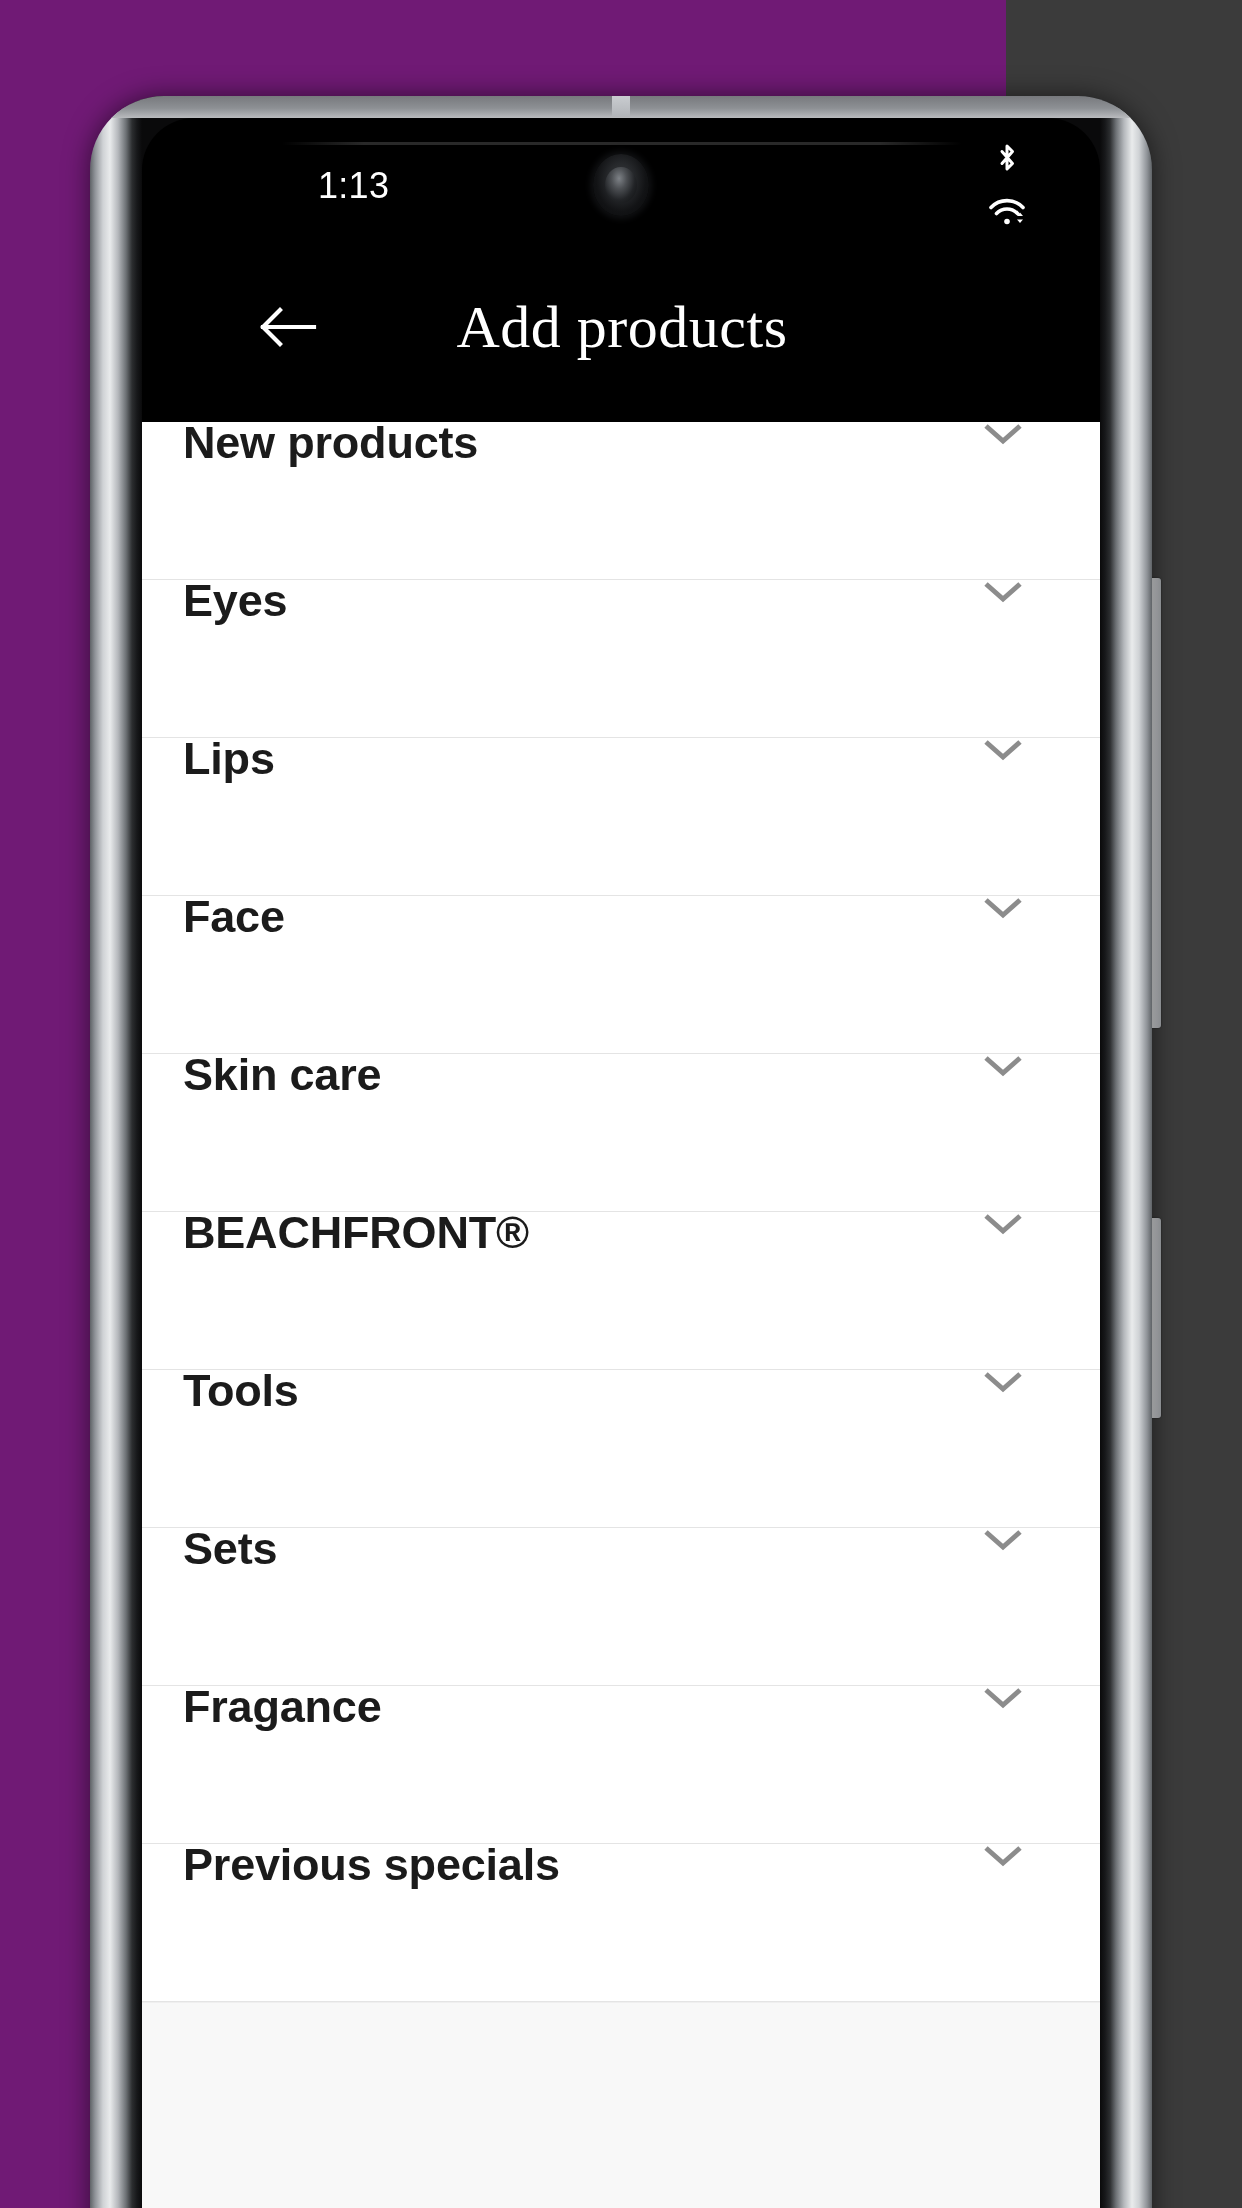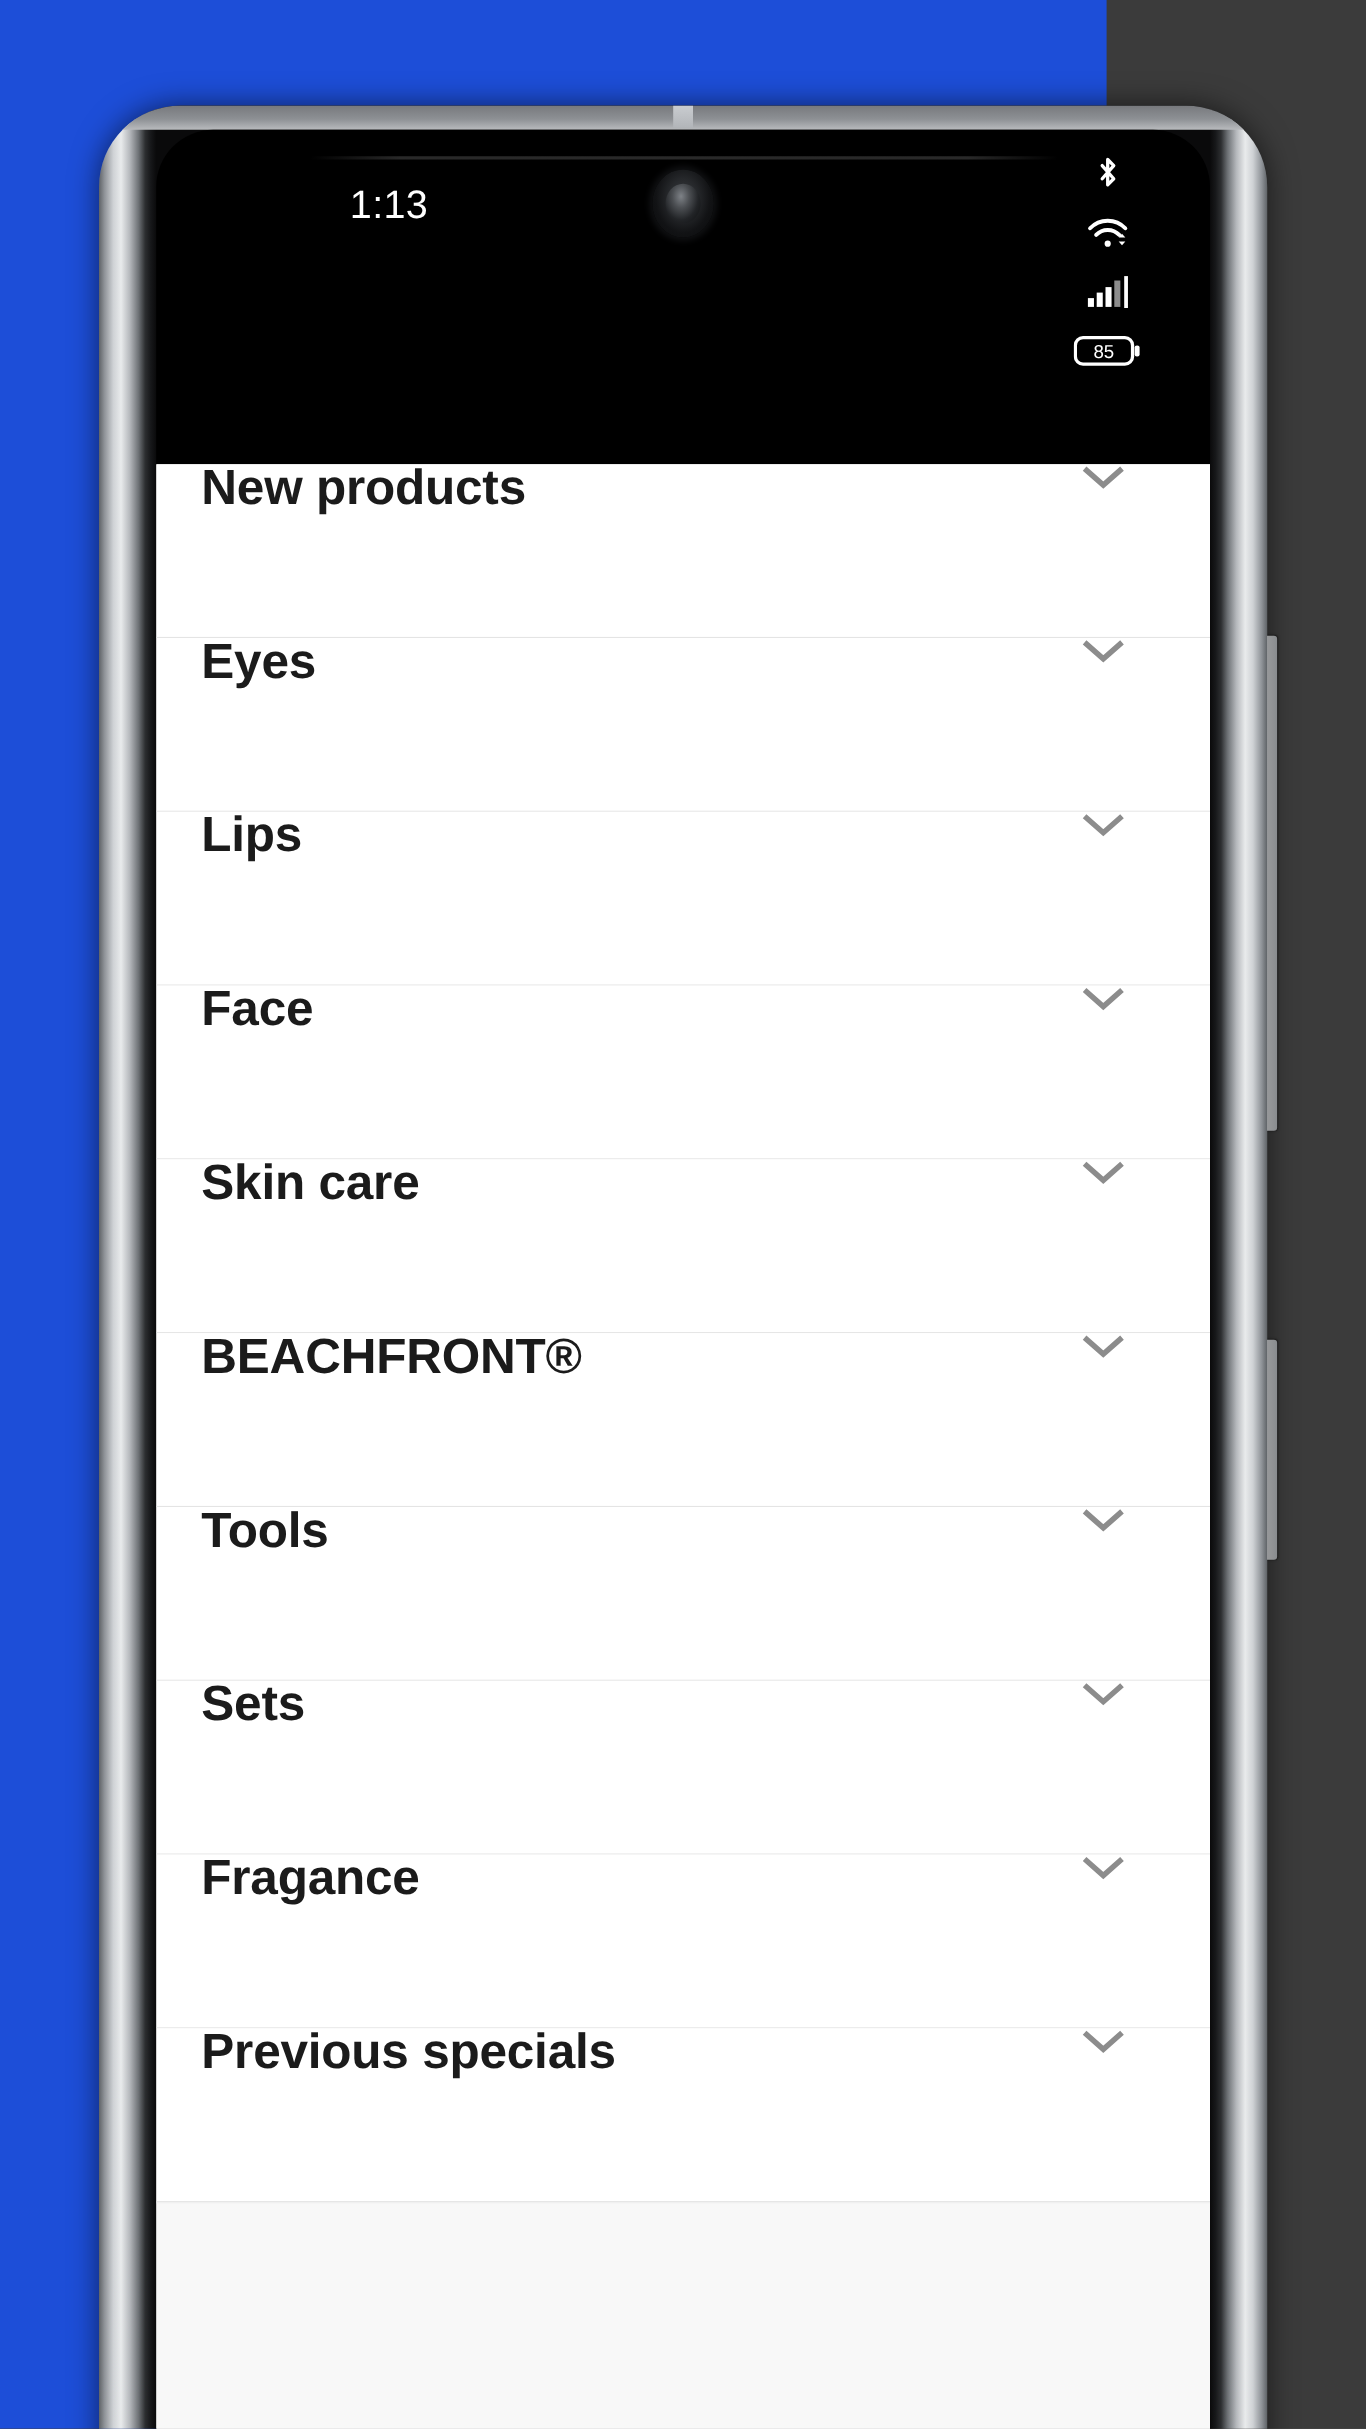--- a/index.html
+++ b/index.html
@@ -9,21 +9,21 @@
     height: 2208px;
     background: #3b3b3b;
     overflow: hidden;
     font-family: "Liberation Sans", sans-serif;
   }
 
   #stage {
     position: relative;
     width: 1006px;
     height: 2208px;
-    background: #1d4ed8;
+    background: #701a75;
   }
 
   
   .hw-button {
     position: absolute;
     left: 1146px;
     width: 15px;
     background: linear-gradient(to right, #b9bcc0 0%, #d6d8da 35%, #9fa2a6 100%);
     border-radius: 3px;
     box-shadow: 0 0 2px rgba(0,0,0,0.55);
@@ -296,20 +296,28 @@
             <svg width="62" height="34" viewBox="0 0 62 34">
               <rect x="1.6" y="5" width="52" height="24" rx="7" ry="7" fill="none" stroke="#fff" stroke-width="3"></rect>
               <rect x="55.5" y="12" width="4.5" height="10" rx="2" fill="#fff"></rect>
               <text x="27.5" y="23.2" font-family="Liberation Sans, sans-serif" font-size="17" font-weight="400" fill="#fff" text-anchor="middle">85</text>
             </svg>
           </span>
 
         </div>
       </div>
 
+      <div id="app-bar">
+        <div id="back-button">
+          <svg width="62" height="50" viewBox="0 0 62 50">
+            <path d="M56 25 L5 25 M22 8 L5 25 L22 42" fill="none" stroke="#fff" stroke-width="4.2" stroke-linecap="square" stroke-linejoin="miter"></path>
+          </svg>
+        </div>
+        <div id="page-title">Add products</div>
+      </div>
 
       <div id="category-list">
 
         <div class="category-row">
           <span class="category-label">New products</span>
           <span class="chevron">
             <svg width="44" height="28" viewBox="0 0 44 28">
               <path d="M5 6 L22 21 L39 6" fill="none" stroke="#8c8c8c" stroke-width="5" stroke-linecap="butt" stroke-linejoin="miter"></path>
             </svg>
           </span>

